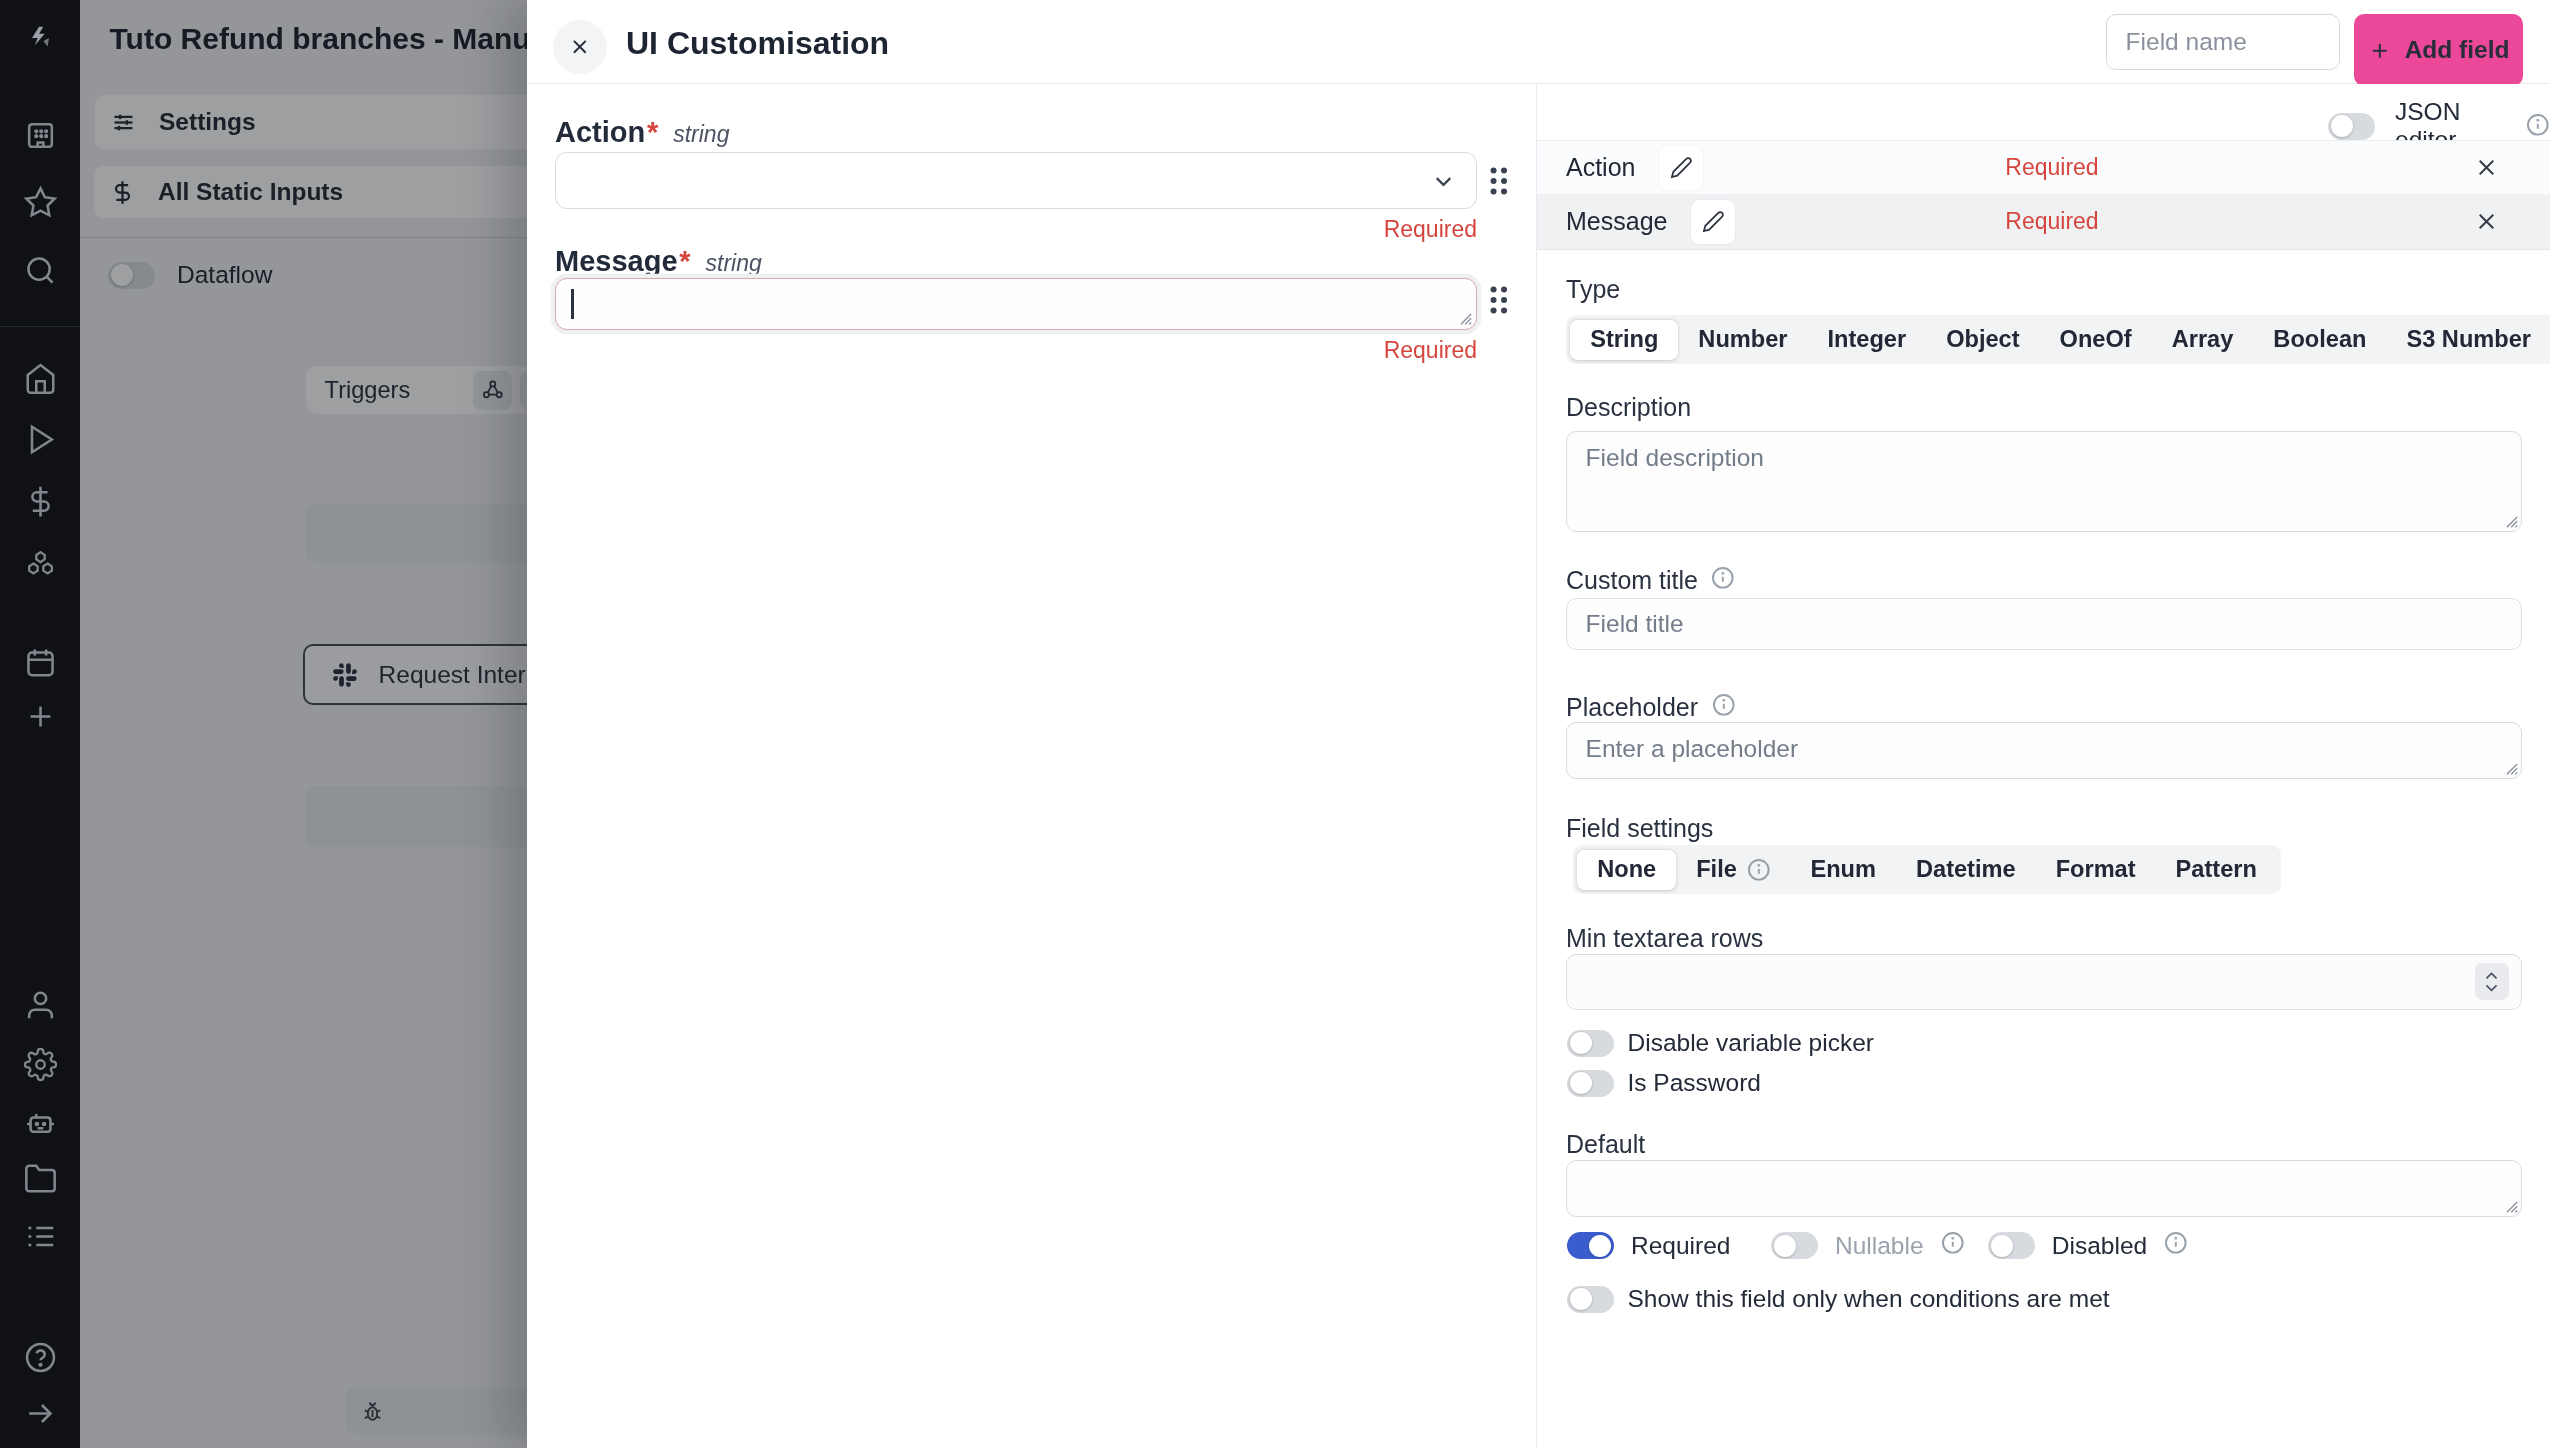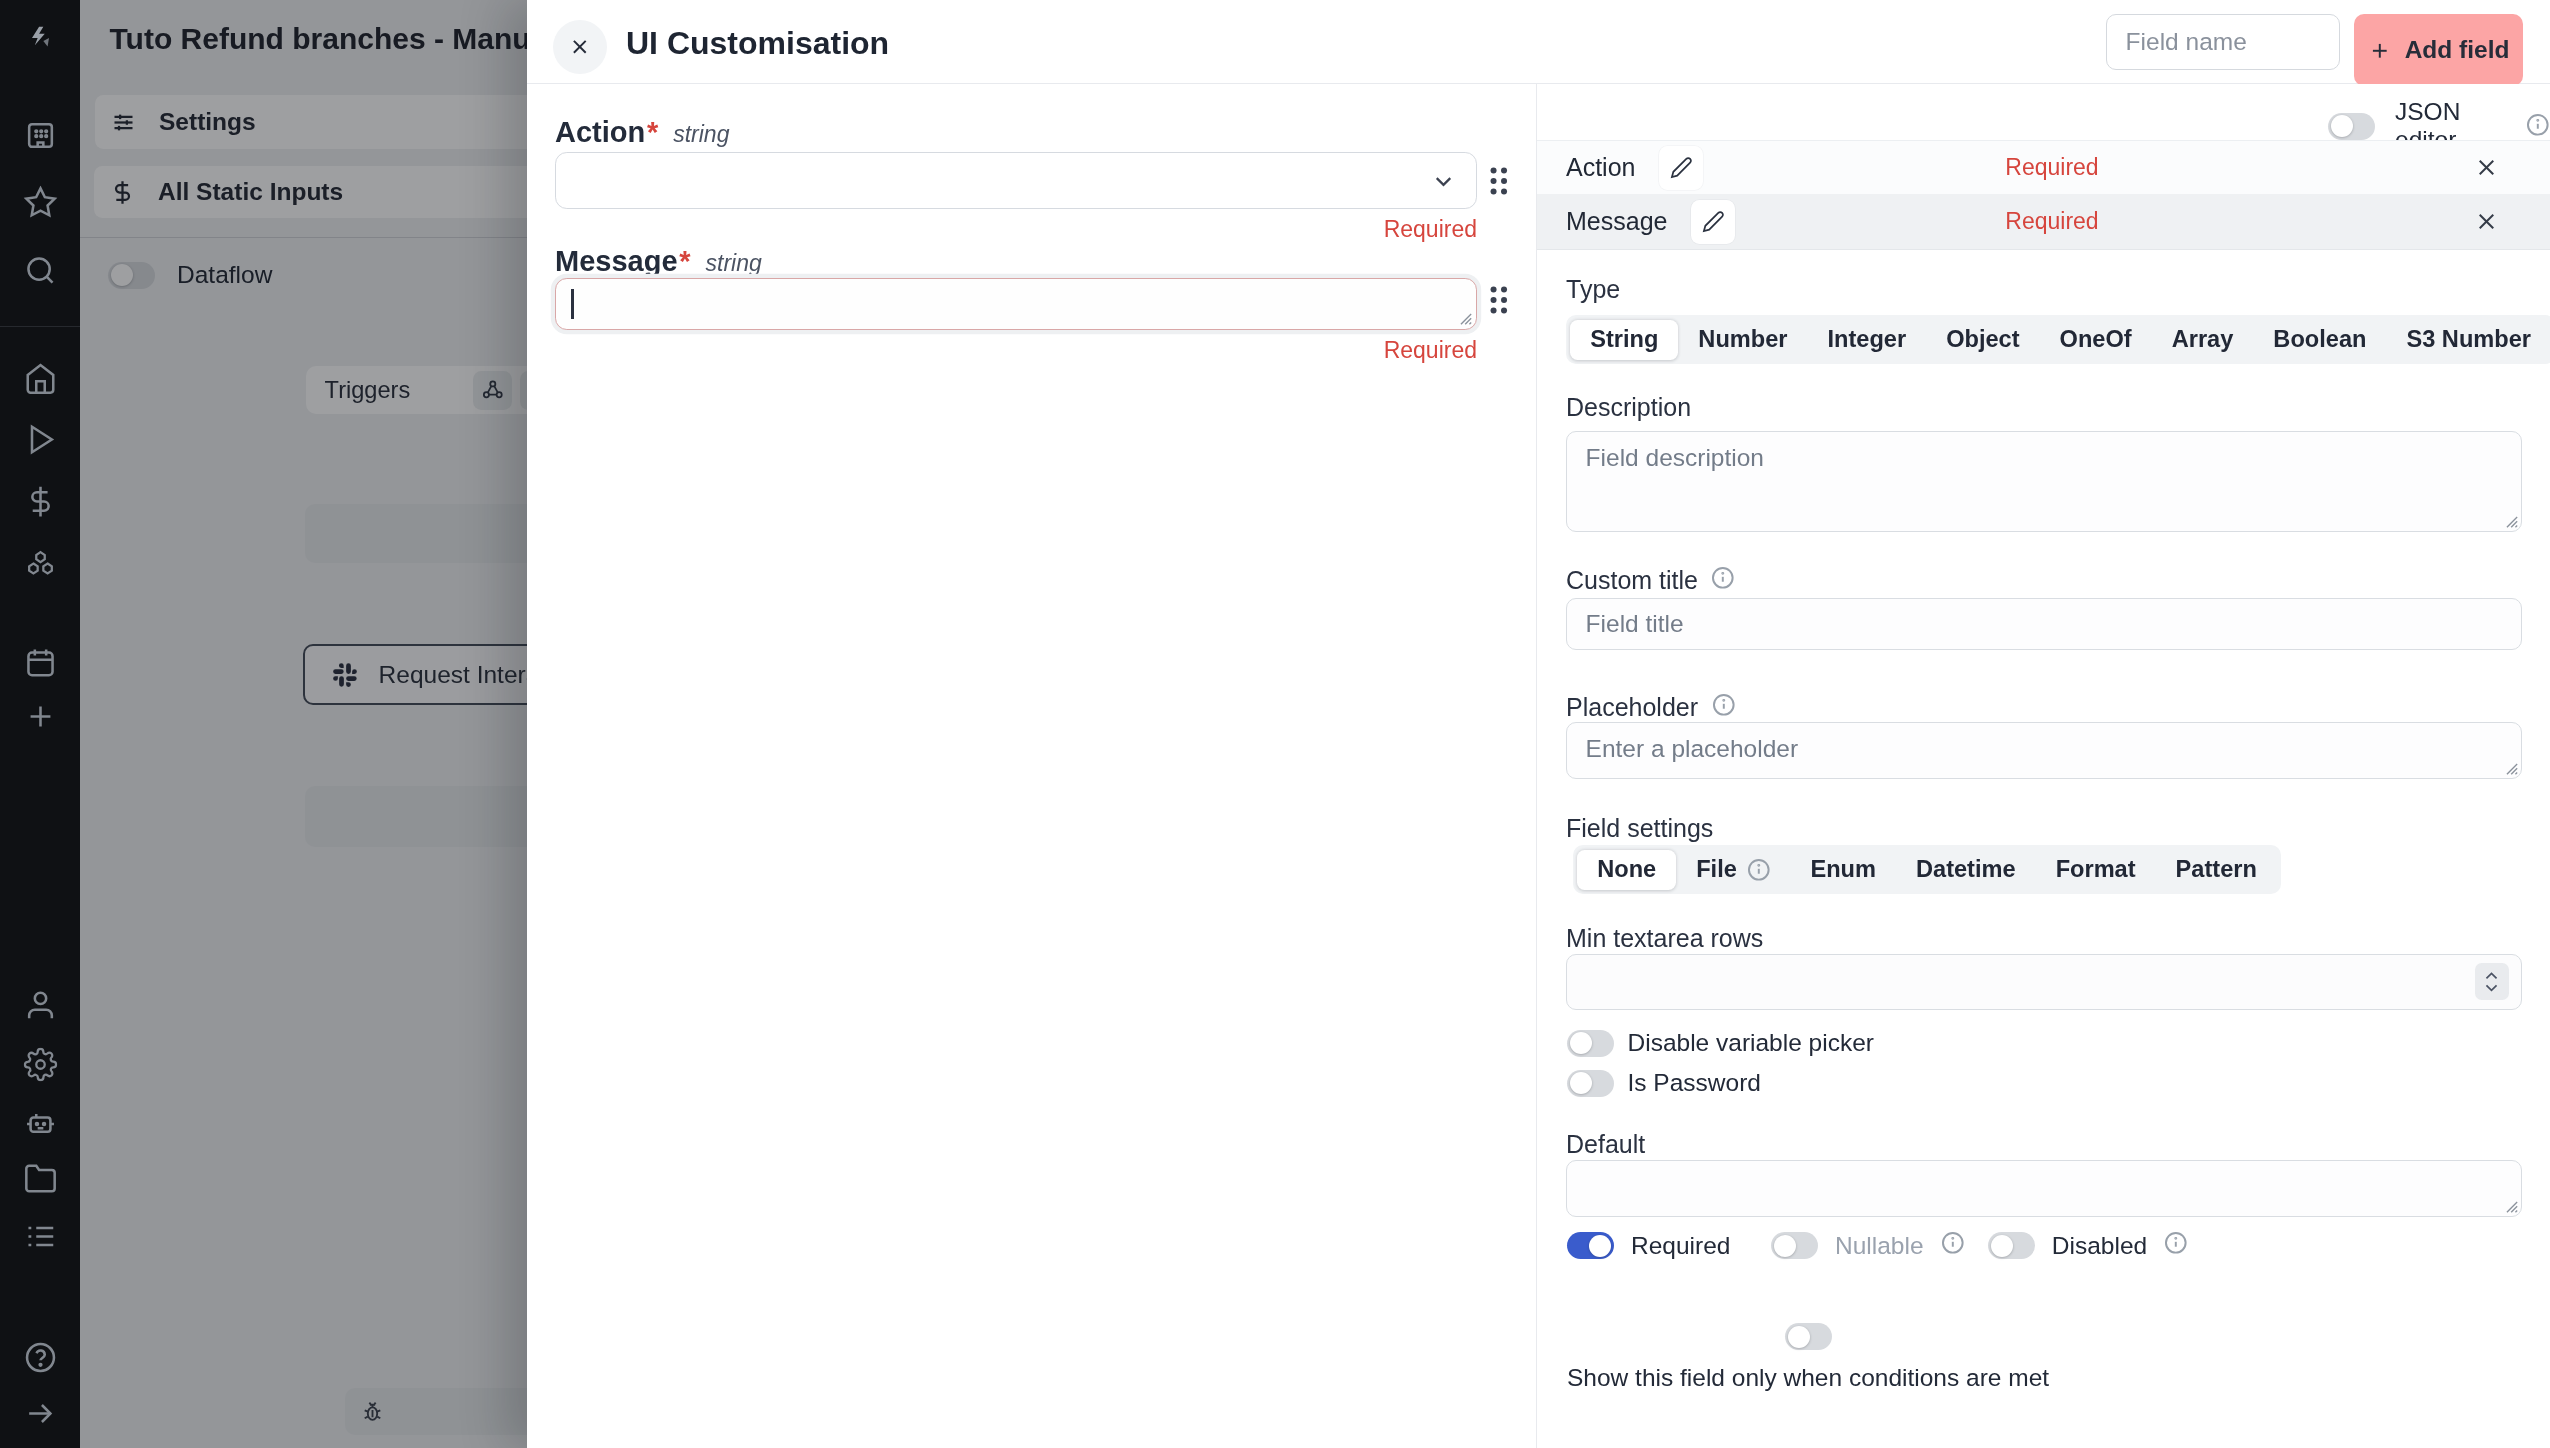--- a/index.html
+++ b/index.html
@@ -27,21 +27,21 @@
   .tg.on::after { left:22px; }
 
   
   #modal { position:absolute; left:527px; top:0; width:2023px; height:1449px; background:#fff; z-index:10; box-shadow:-22px 0 44px rgba(15,18,25,.20); }
   #modal-header { position:absolute; left:0; top:0; width:2023px; height:84px; border-bottom:0.8px solid #e8eaee; background:#fff;padding-left:36px; }
   #close-btn { position:absolute; left:26px; top:20px; width:54px; height:54px; border-radius:50%; background:#f2f4f6; display:flex; align-items:center; justify-content:center; color:#252b38; }
   #close-btn svg { width:23.6px; height:23.6px; }
   #modal-title { position:absolute; left:99px; top:24.5px; font-size:32px; font-weight:700; color:#1e2532; }
   #field-name-input { position:absolute; left:1579px; top:14.3px; width:234px; height:56px; border:1.7px solid #d5d9de; border-radius:10px; font-size:24.5px; padding:0 18.6px; color:#20262f; background:#fff; outline:none; font-family:inherit; }
   #field-name-input::placeholder { color:#8a919c; }
-  #add-field-btn { position:absolute; left:1827px; top:14.3px; width:169px; height:72px; background:#fca5a5; border-radius:10px; display:flex; align-items:center; justify-content:center; gap:13.5px; font-size:24.5px; font-weight:700; color:#272d39; }
+  #add-field-btn { position:absolute; left:1827px; top:14.3px; width:169px; height:72px; background:#ec4899; border-radius:10px; display:flex; align-items:center; justify-content:center; gap:13.5px; font-size:24.5px; font-weight:700; color:#272d39; }
   #add-field-btn svg { width:23.6px; height:23.6px; }
 
   
   .fld-label { position:absolute; left:28px; display:flex; align-items:baseline; font-size:29px; font-weight:700; color:#232b3a; }
   .ast { color:#d6453d; margin-left:1.7px; }
   .hint { font-size:23px; font-weight:400; font-style:italic; color:#4b5363; margin-left:15px; }
   .fld-req { position:absolute; width:922px; left:28px; text-align:right; font-size:23px; color:#d6453d; }
   #action-select { position:absolute; left:28px; top:152px; width:922px; height:57px; border:1.7px solid #d6dae0; border-radius:11.8px; background:#fff; }
   #action-select svg { position:absolute; right:18.6px; top:15px; width:27px; height:27px; color:#3c4250; }
   #message-textarea-box { position:absolute; left:28px; top:278px; width:922px; height:52px; border:1.7px solid #d9a7a7; border-radius:11.8px; background:#fefefe; box-shadow:0 0 0 4.2px #eef0f2; }
@@ -560,21 +560,21 @@
   <span class="info-ic">
     <svg viewBox="0 0 24 24" fill="none" stroke="currentColor" stroke-width="2">
                 <circle cx="12" cy="12" r="10"></circle>
                 <line x1="12" y1="11" x2="12" y2="16"></line>
                 <circle cx="12" cy="7.5" r="0.5" fill="currentColor"></circle>
               </svg>
   </span>
 </span>
       </div>
 
-      <div class="tg-row" style="left:30px;top:1239px;flex-direction:column;">
+      <div class="tg-row" style="left:30px;top:1201px;">
         <span class="tg"></span>
         <span>Show this field only when conditions are met</span>
       </div>
 
     </div>
   </div>
 </div>
 
 
 </body></html>

